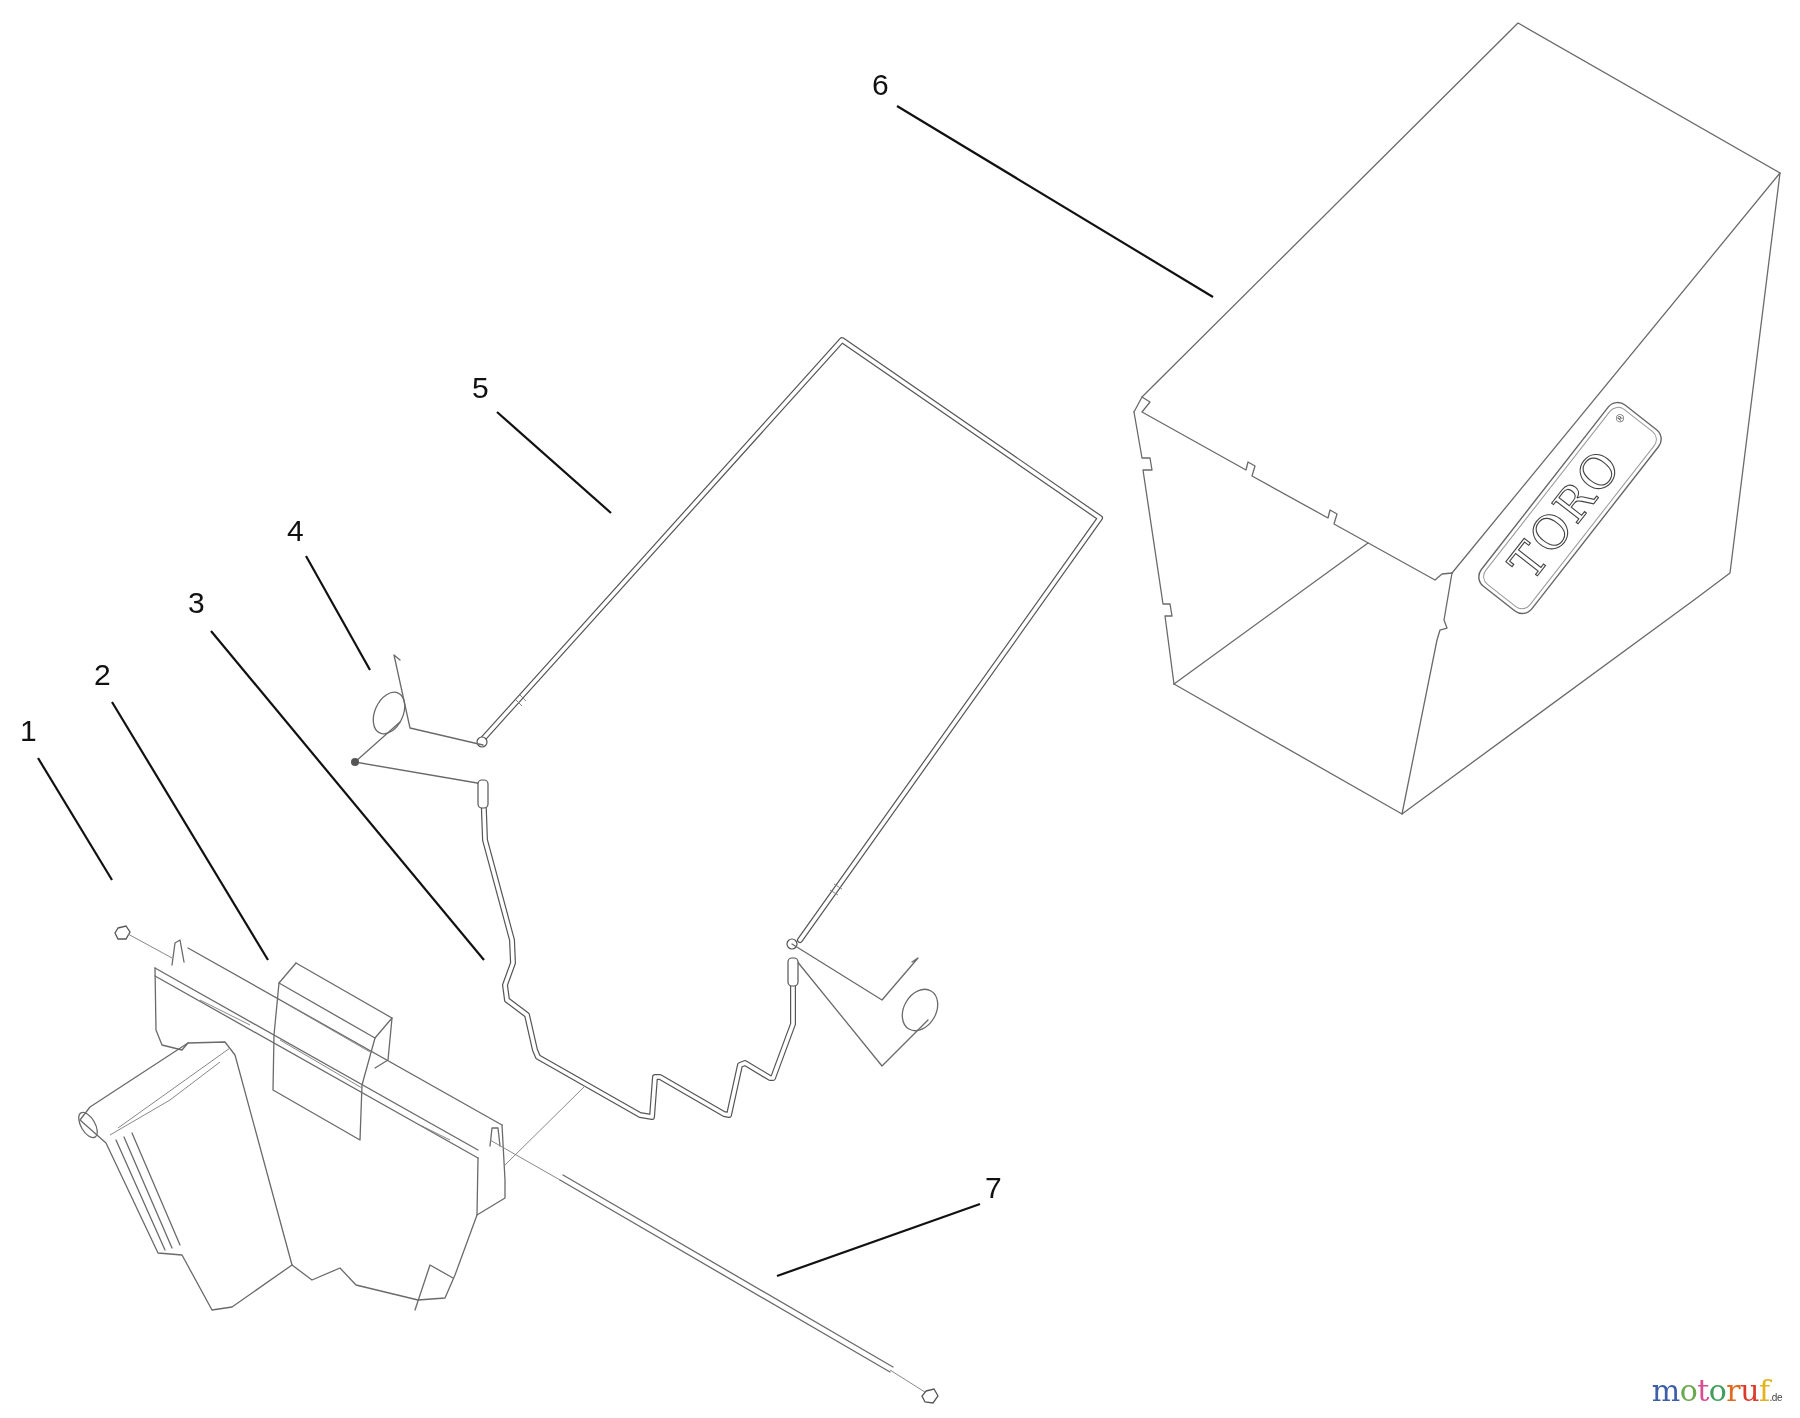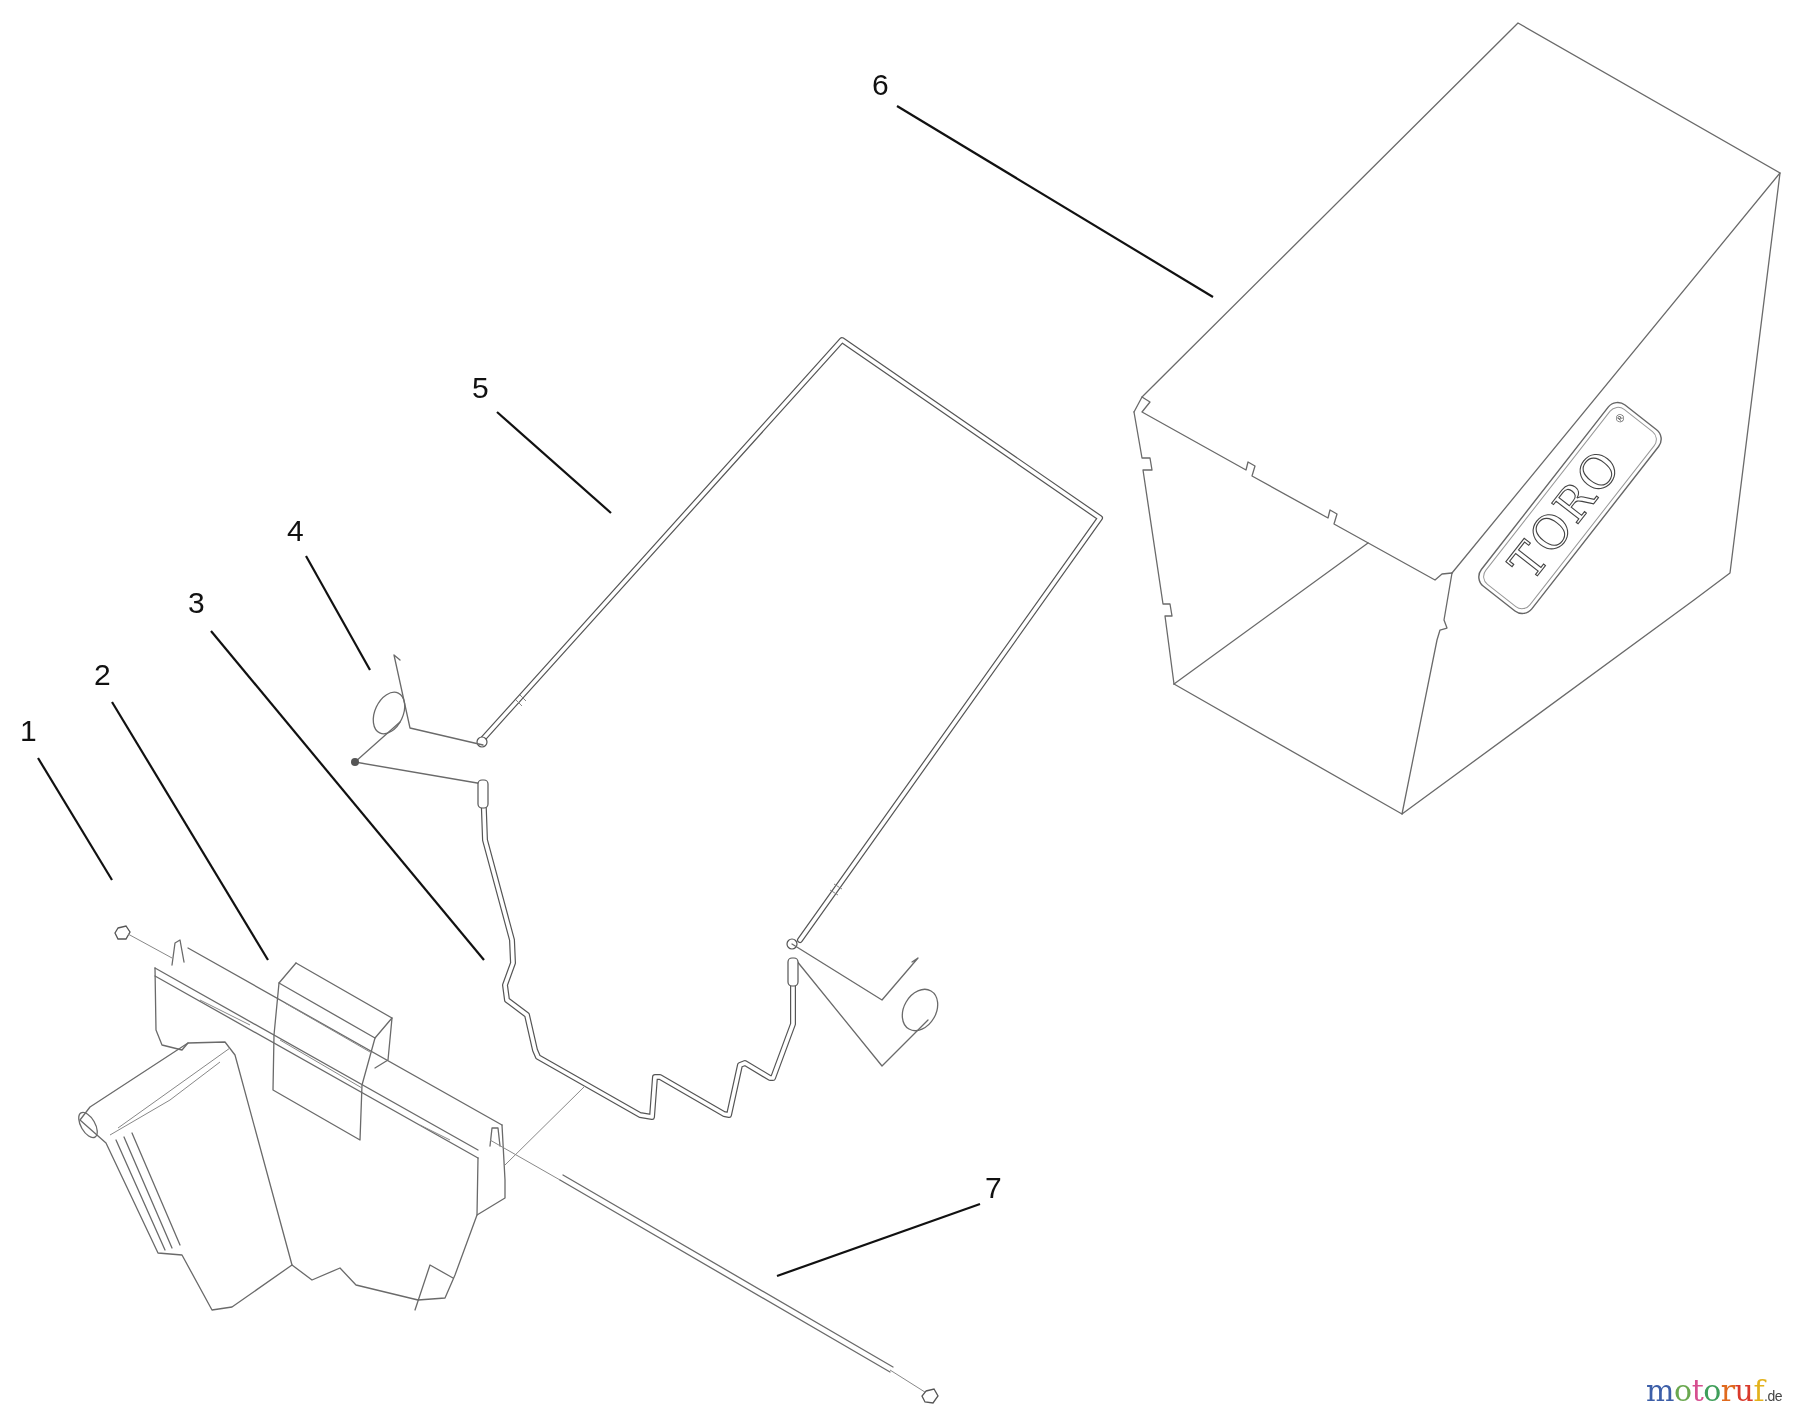--- a/index.html
+++ b/index.html
@@ -7,21 +7,21 @@
          font-family: "Liberation Sans", sans-serif; }
   #diagram { position: absolute; left: 0; top: 0; width: 1800px; height: 1418px; }
   .part { fill: none; stroke: #6a6a6a; stroke-width: 1.3; stroke-linejoin: round; stroke-linecap: round; }
   .part-thin { fill: none; stroke: #888; stroke-width: 1; }
   .tube { fill: none; stroke: #555; stroke-width: 6; stroke-linecap: round; stroke-linejoin: round; }
   .tube-in { fill: none; stroke: #fff; stroke-width: 3.6; stroke-linecap: round; stroke-linejoin: round; }
   .leader { stroke: #111; stroke-width: 2.2; fill: none; }
   .callout { position: absolute; font-size: 30px; color: #111; line-height: 1; }
   .watermark { position: absolute; right: 18px; bottom: 10px; font-family: "DejaVu Serif", serif;
                font-size: 30px; letter-spacing: -0.5px; }
-  .watermark .de { font-size: 14px; color: #444; font-family: "Liberation Sans", sans-serif; }
+  .watermark .de { font-size: 10px; color: #444; font-family: "Liberation Sans", sans-serif; }
   .wm-letter { display: inline; }
 </style>
 </head>
 <body>
 
 <svg id="diagram" viewBox="0 0 1800 1418" xmlns="http://www.w3.org/2000/svg">
 
   <g>
     <line class="leader" x1="38" y1="758" x2="112" y2="880"></line>
     <line class="leader" x1="112" y1="702" x2="268" y2="960"></line>

